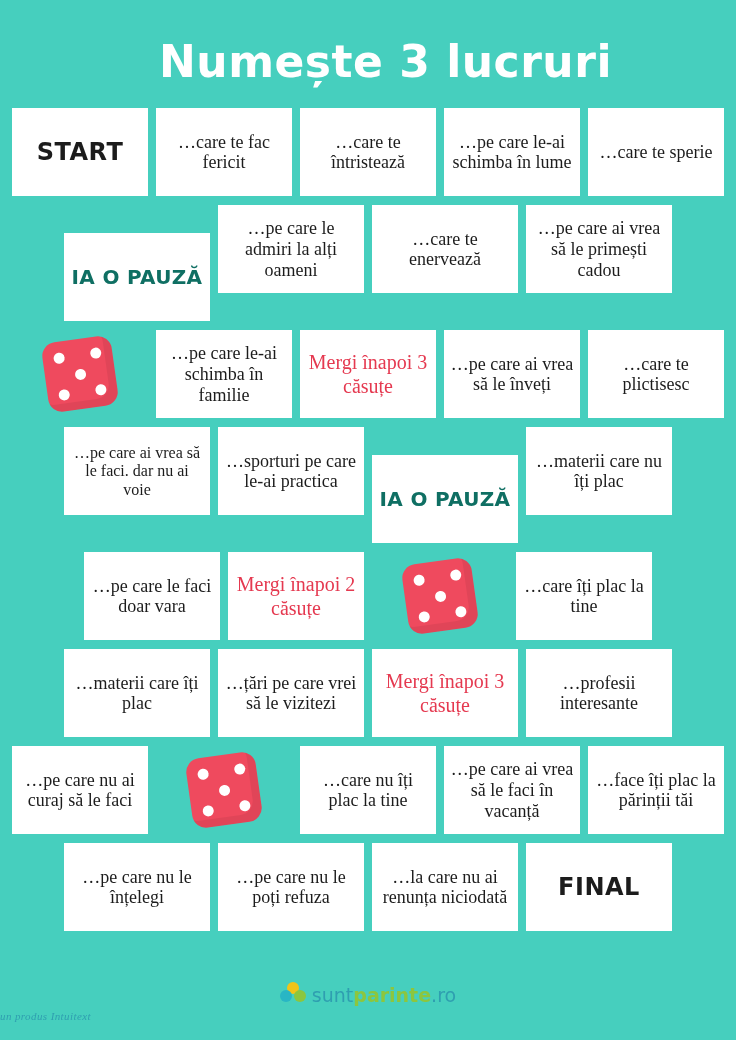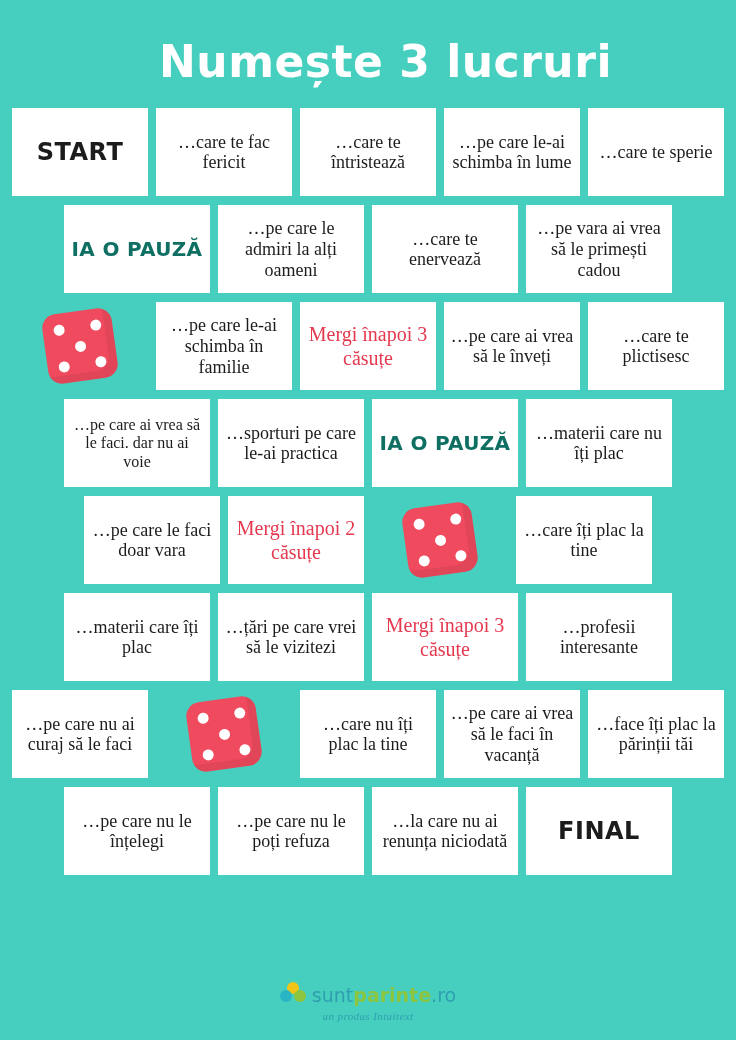--- a/index.html
+++ b/index.html
@@ -65,20 +65,21 @@
     font-weight: bold;
     font-size: 24px;
     letter-spacing: 0.5px;
   }
   .cell.pause {
     font-family: "DejaVu Sans", sans-serif;
     font-weight: bold;
     color: #0f6f63;
     font-size: 20px;
     letter-spacing: 0.3px;
+    margin-top: 28px;
   }
   .cell.back {
     color: #e53950;
     font-size: 20px;
     line-height: 1.2;
   }
   .cell.dice {
     background: #46cfbe;
     padding: 0;
   }
@@ -102,21 +103,21 @@
   .p2 { top: 11px; right: 11px; }
   .p3 { top: 29.5px; left: 29.5px; }
   .p4 { bottom: 11px; left: 11px; }
   .p5 { bottom: 11px; right: 11px; }
 
   .footer {
     position: absolute;
     bottom: 18px;
     left: 0;
     width: 100%;
-    text-align: center;
+    text-align: left;
   }
   .logo-row {
     display: flex;
     align-items: center;
     justify-content: center;
     gap: 6px;
   }
   .logo-mark {
     position: relative;
     width: 26px;
@@ -178,21 +179,21 @@
       <div class="cell w-wide pause">
           <span>IA O PAUZĂ</span>
         </div>
       <div class="cell w-wide">
           <span>…pe care le admiri la alți oameni</span>
         </div>
       <div class="cell w-wide">
           <span>…care te enervează</span>
         </div>
       <div class="cell w-wide">
-          <span>…pe vara ai vrea să le primești cadou</span>
+          <span>…pe care ai vrea să le primești cadou</span>
         </div>
     </div>
 
     <div class="row">
       <div class="cell w-full dice">
         <div class="dice-shape">
           <span class="pip p1"></span>
             <span class="pip p2"></span>
             <span class="pip p3"></span>
             <span class="pip p4"></span>

